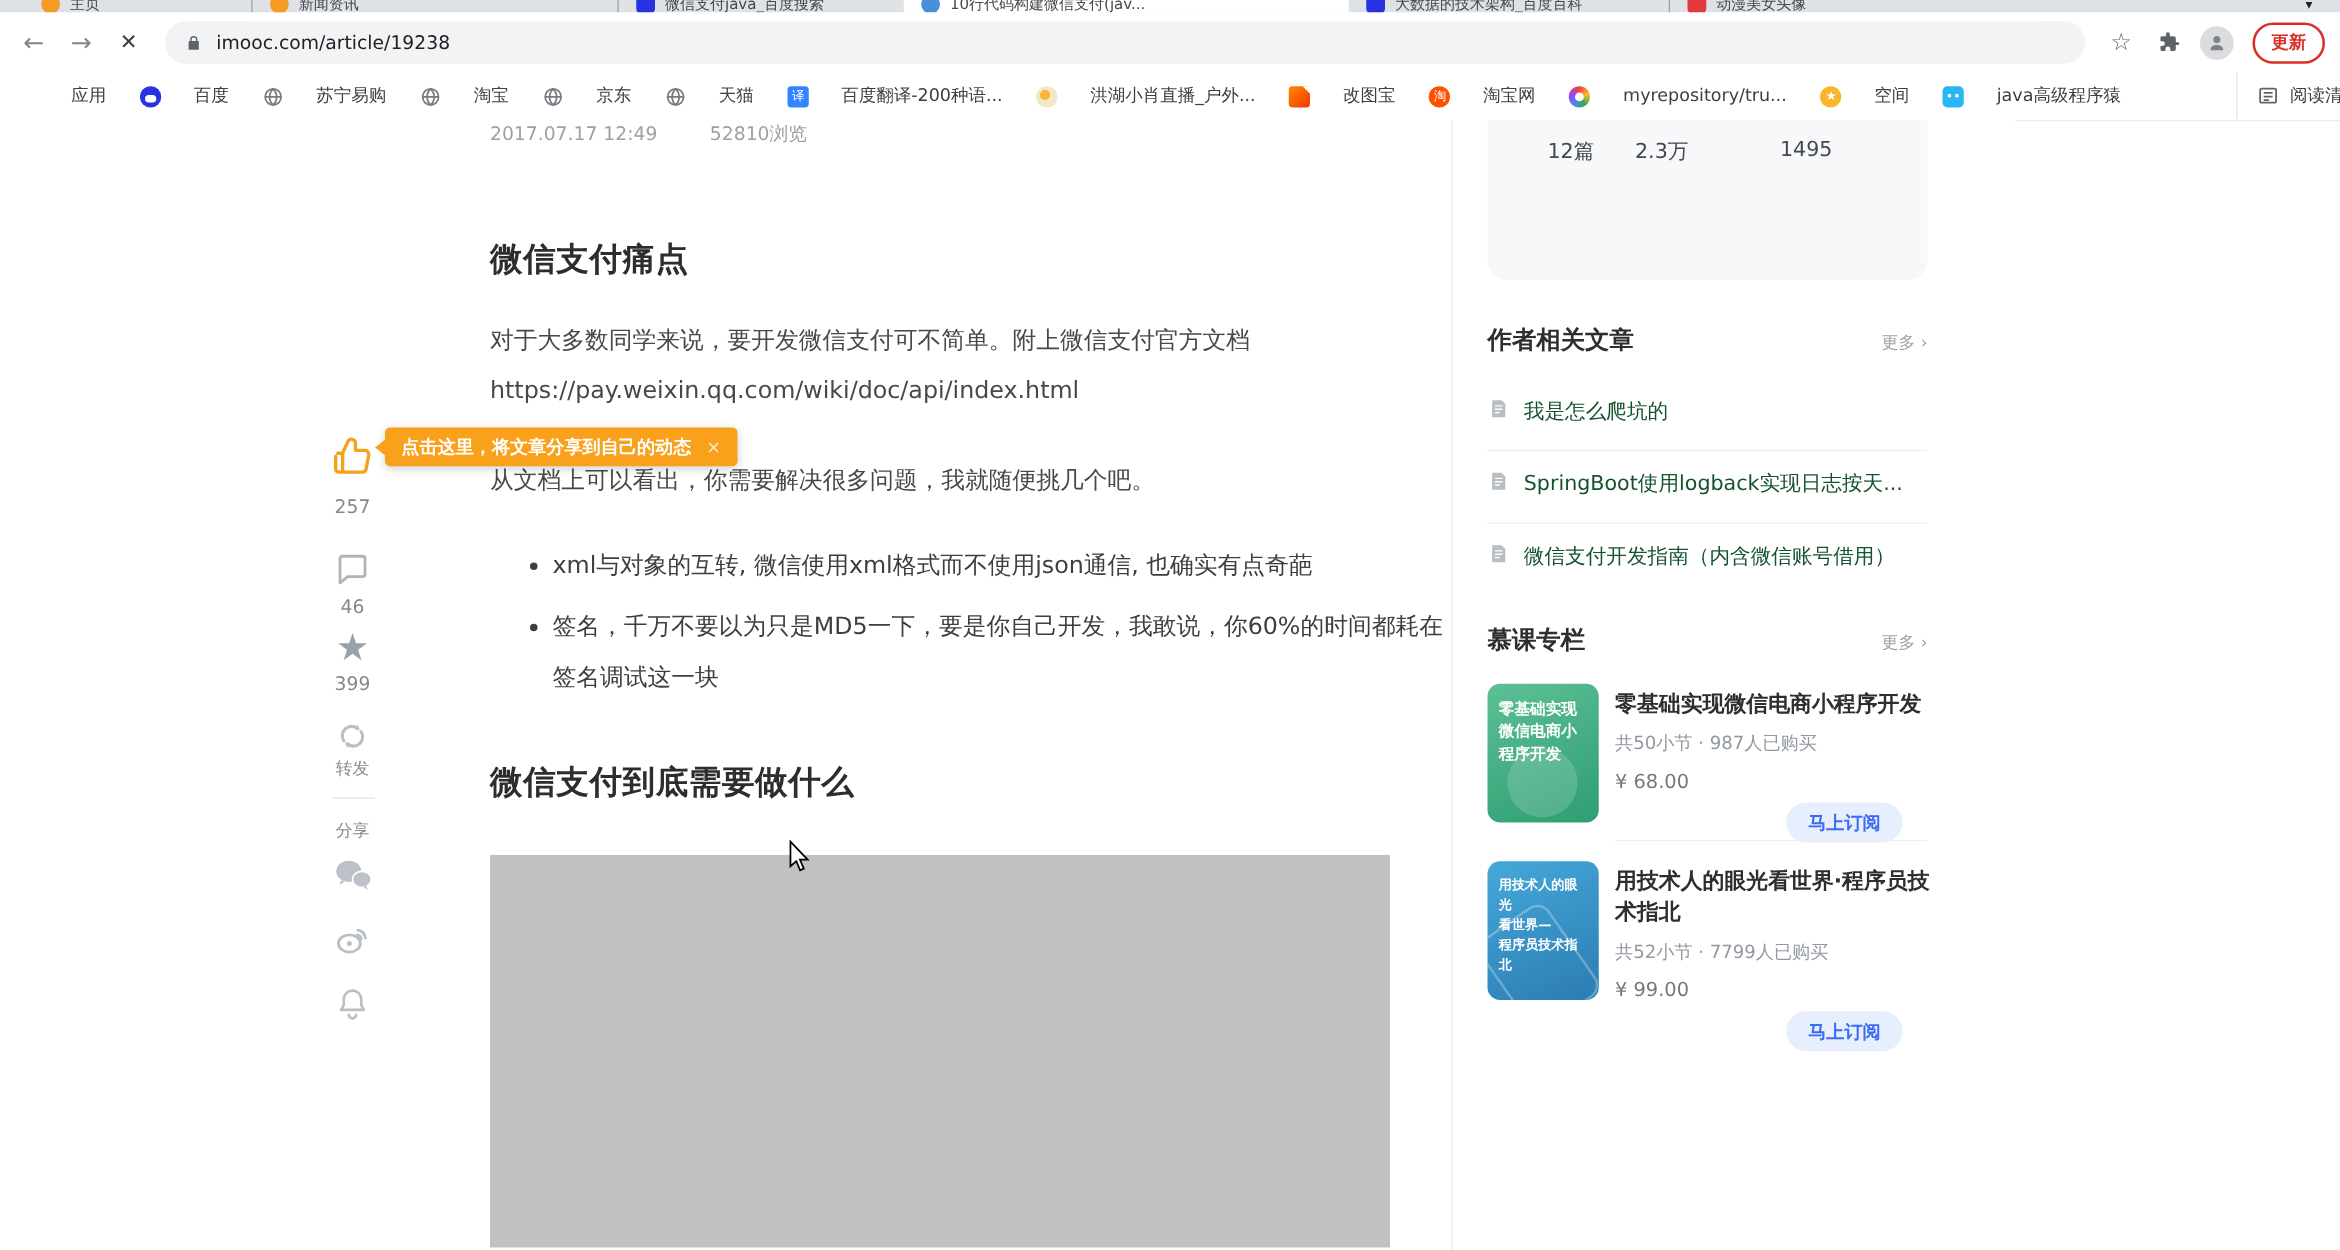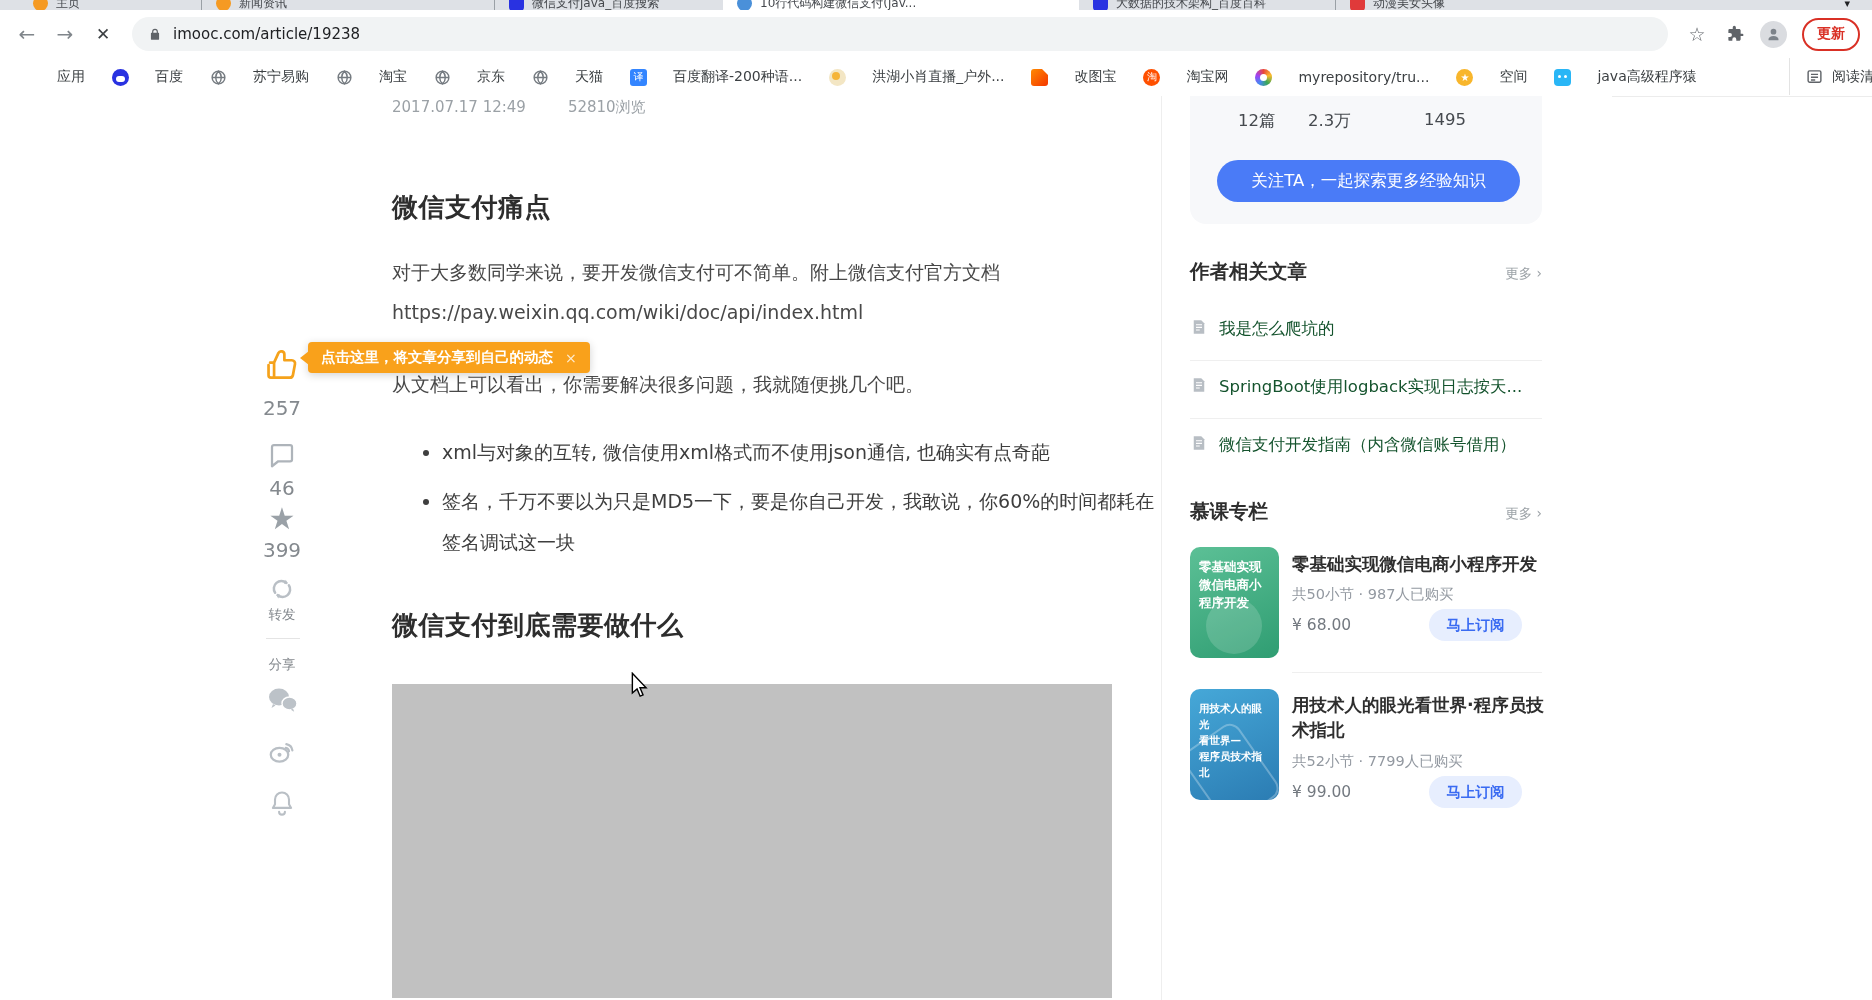--- a/index.html
+++ b/index.html
@@ -63,21 +63,21 @@
   .a-ul li{margin-bottom:8px;}
   .a-img{position:absolute;left:392px;top:588px;width:720px;height:314px;background:#c1c1c1;}
 
   
   .tooltip{position:absolute;left:308px;top:246px;height:31px;background:#f9a11b;border-radius:4px;display:flex;align-items:center;gap:12px;padding:0 13px;color:#fff;font-size:14.5px;font-weight:bold;box-shadow:0 2px 8px rgba(0,0,0,.18);white-space:nowrap;}
   .tooltip::before{content:"";position:absolute;left:-8px;top:9px;border:7px solid transparent;border-right:9px solid #f9a11b;border-left:0;}
   .tooltip .tt-close{font-weight:normal;opacity:.8;font-size:14px;}
 
   
   .rail-item{position:absolute;color:#84898e;}
-  .rail-count{width:76px;text-align:center;font-size:20px;}
+  .rail-count{width:76px;text-align:center;font-size:15px;}
   .rail-label{width:76px;text-align:center;font-size:13.5px;}
   .rail-ic{width:76px;display:flex;justify-content:center;}
   .rail-div{position:absolute;left:266px;width:34px;height:1px;background:#e4e4e4;}
   .star-glyph{font-size:30px;color:#9aa1a7;line-height:1;}
 
   
   .sidebar{position:absolute;left:1190px;top:0;width:352px;height:904px;}
   .stats-card{position:absolute;top:-8px;left:0;width:352px;height:136px;background:#f7f8fa;border-radius:0 0 16px 16px;}
   .stat{position:absolute;top:22px;font-size:16.5px;color:#45494e;}
   .follow-btn{position:absolute;top:72px;left:27px;width:303px;height:42px;border-radius:21px;background:#4a7bf7;color:#fff;font-size:16.5px;display:flex;align-items:center;justify-content:center;white-space:nowrap;}
@@ -90,21 +90,21 @@
   .course-thumb{position:absolute;left:0;width:89px;height:111px;border-radius:10px;overflow:hidden;color:#fff;font-weight:bold;box-sizing:border-box;padding:11px 9px;}
   .thumb-green{background:linear-gradient(155deg,#5cc096,#2f9d72);}
   .thumb-green::after{content:"";position:absolute;left:16px;bottom:4px;width:56px;height:56px;border-radius:50%;background:rgba(255,255,255,.16);}
   .thumb-blue{background:linear-gradient(155deg,#46a8d8,#2b7cb3);}
   .thumb-blue::after{content:"";position:absolute;left:8px;bottom:-18px;width:62px;height:84px;border:2px solid rgba(255,255,255,.28);border-radius:12px;transform:rotate(-35deg);}
   .thumb-l1{display:block;font-size:12.5px;line-height:18px;}
   .thumb-l2{display:block;font-size:10.5px;line-height:16px;}
   .course-title{position:absolute;left:102px;width:252px;font-size:17.5px;font-weight:bold;color:#2e2e2e;line-height:25px;}
   .course-meta{position:absolute;left:102px;font-size:14.5px;color:#9298a0;white-space:nowrap;}
   .course-price{position:absolute;left:102px;font-size:15.5px;color:#737980;}
-  .sub-btn{position:absolute;left:239px;width:93px;height:32px;border-radius:16px;background:#e7eefe;color:#3a6bf2;font-size:14.5px;font-weight:bold;display:flex;align-items:center;justify-content:center;}
+  .sub-btn{position:absolute;left:239px;width:93px;height:32px;border-radius:16px;background:#e7eefe;color:#3a6bf2;font-size:14.5px;font-weight:bold;display:flex;align-items:center;justify-content:center;margin-top:33px;}
 
   
   .float-widget{position:absolute;left:1820px;top:324px;width:56px;height:274px;background:#fff;border-radius:10px 0 0 10px;box-shadow:0 2px 16px rgba(0,0,0,.13);}
   .fw-ic{position:absolute;left:14px;width:24px;height:24px;color:#8a9096;display:flex;align-items:center;justify-content:center;}
   .q-circle{width:20px;height:20px;border:2px solid #8a9096;border-radius:50%;font-size:13px;font-weight:bold;color:#8a9096;display:flex;align-items:center;justify-content:center;}
 
   .cursor{position:absolute;left:630px;top:576px;z-index:50;}
 </style>
 </head>
 <body>
@@ -336,21 +336,20 @@
           <path d="M12 3a6 6 0 0 1 6 6v4l1.8 3.2H4.2L6 13V9a6 6 0 0 1 6-6z"></path>
           <path d="M9.5 19.5a2.5 2.5 0 0 0 5 0" stroke-linecap="round"></path>
         </svg>
     </div>
 
     <div class="sidebar">
       <div class="stats-card">
         <span class="stat" style="left:48px">12篇</span>
         <span class="stat" style="left:118px">2.3万</span>
         <span class="stat" style="left:234px">1495</span>
-        <div class="follow-btn">关注TA，一起探索更多经验知识</div>
       </div>
 
       <div class="sec-hdr" style="top:162px">
         <span class="sec-title">作者相关文章</span>
         <span class="sec-more">
           <span>更多</span> <span>›</span>
         </span>
       </div>
 
       <div class="art-item" style="top:222px">

